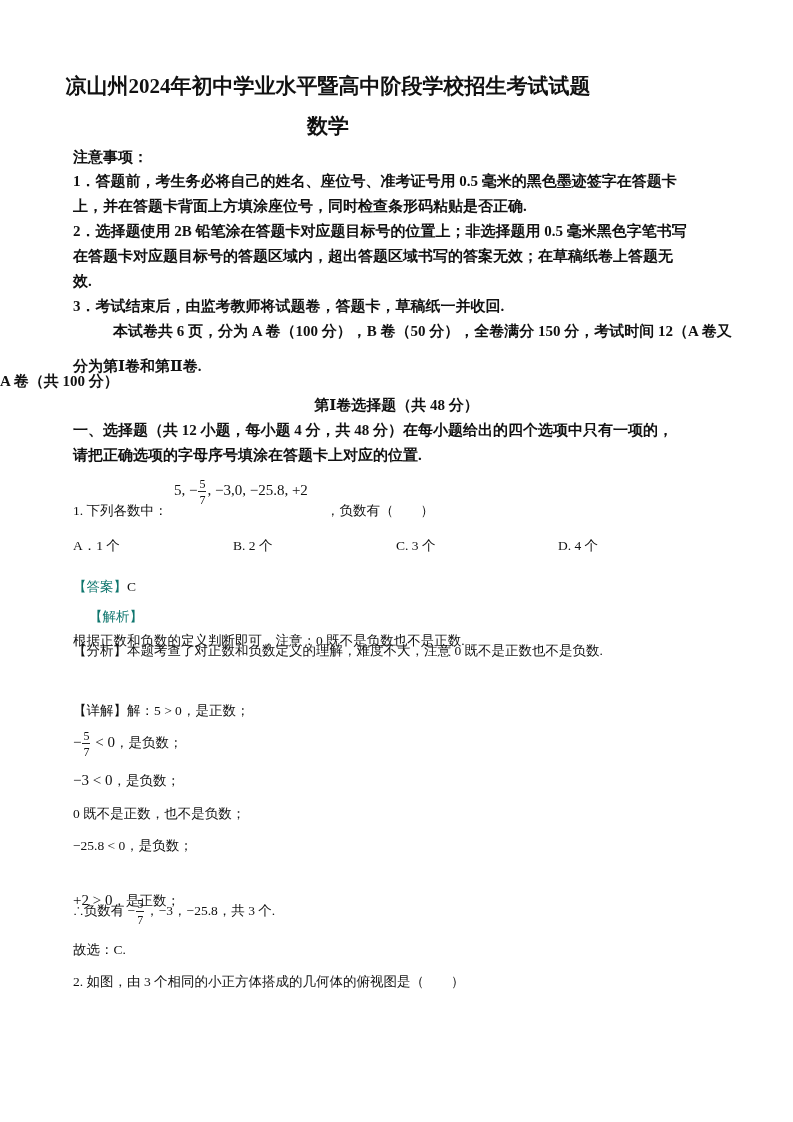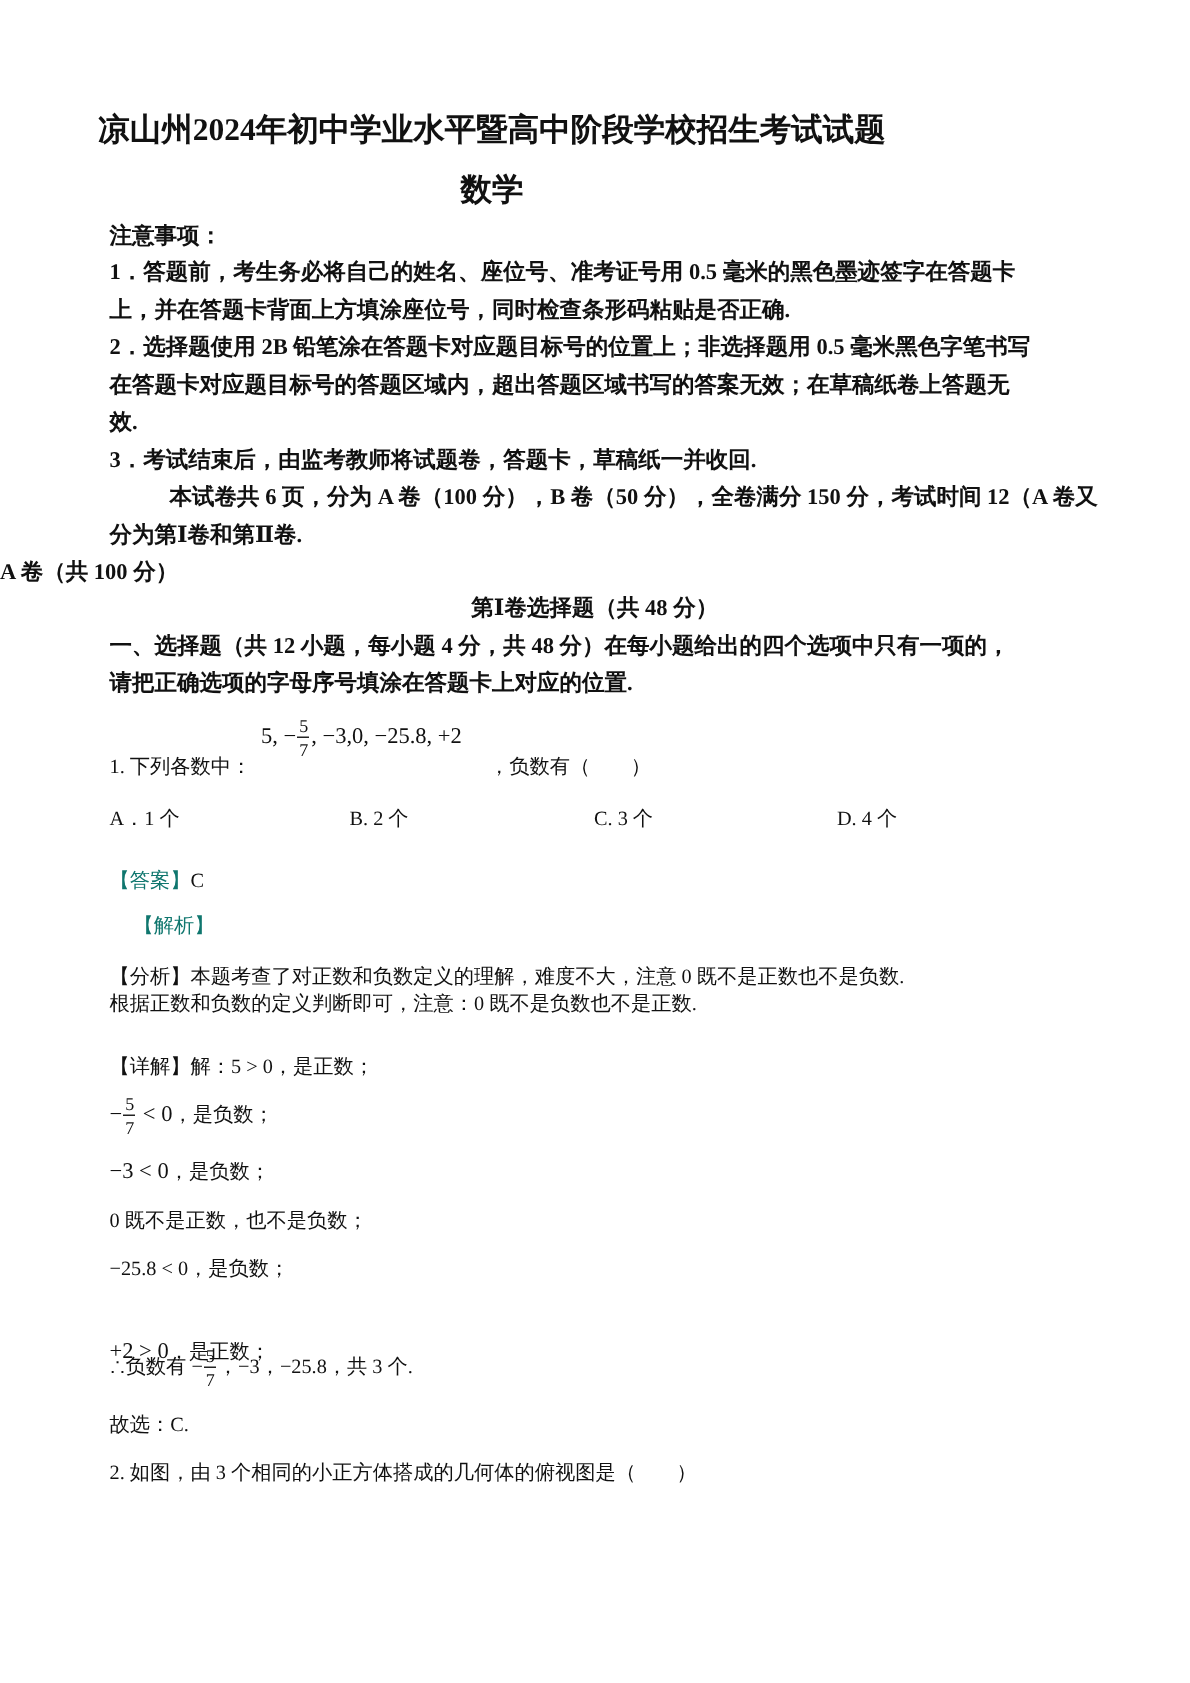--- a/index.html
+++ b/index.html
@@ -22,21 +22,21 @@
 <div class="abs title" style="top:112px;">数学</div>
 
 <div class="abs bold" style="left:73px; top:148px;font-family:Liberation Mono, monospace;">注意事项：</div>
 <div class="abs bold" style="left:73px; top:172px;">1．答题前，考生务必将自己的姓名、座位号、准考证号用 0.5 毫米的黑色墨迹签字在答题卡</div>
 <div class="abs bold" style="left:73px; top:197px;">上，并在答题卡背面上方填涂座位号，同时检查条形码粘贴是否正确.</div>
 <div class="abs bold" style="left:73px; top:222px;">2．选择题使用 2B 铅笔涂在答题卡对应题目标号的位置上；非选择题用 0.5 毫米黑色字笔书写</div>
 <div class="abs bold" style="left:73px; top:247px;">在答题卡对应题目标号的答题区域内，超出答题区域书写的答案无效；在草稿纸卷上答题无</div>
 <div class="abs bold" style="left:73px; top:272px;">效.</div>
 <div class="abs bold" style="left:73px; top:297px;">3．考试结束后，由监考教师将试题卷，答题卡，草稿纸一并收回.</div>
 <div class="abs bold" style="left:73px; top:322px;margin-left:40px;">本试卷共 6 页，分为 A 卷（100 分），B 卷（50 分），全卷满分 150 分，考试时间 12（A 卷又</div>
-<div class="abs bold" style="left:73px; top:347px;text-align:right;">分为第Ⅰ卷和第Ⅱ卷.</div>
+<div class="abs bold" style="left:73px; top:357px;text-align:right;">分为第Ⅰ卷和第Ⅱ卷.</div>
 
 <div class="abs bold" style="left:0; width:793px; top:372px;">A 卷（共 100 分）</div>
 <div class="abs bold" style="left:0; width:793px; text-align:center; top:396px;">第Ⅰ卷选择题（共 48 分）</div>
 <div class="abs bold" style="left:73px; top:421px;">一、选择题（共 12 小题，每小题 4 分，共 48 分）在每小题给出的四个选项中只有一项的，</div>
 <div class="abs bold" style="left:73px; top:446px;">请把正确选项的字母序号填涂在答题卡上对应的位置.</div>
 
 <div class="abs norm" style="left:73px; top:502px;">1. 下列各数中：</div>
 <div class="abs math" style="left:174px; top:478px;">
   <span>5, −</span><span class="frac"><span class="num">5</span><span class="den">7</span></span><span>, −3,0, −25.8, +2</span>
 </div>
@@ -44,21 +44,21 @@
 
 <div class="abs norm" style="left:73px; top:537px;">A．1 个</div>
 <div class="abs norm" style="left:233px; top:537px;">B. 2 个</div>
 <div class="abs norm" style="left:396px; top:537px;">C. 3 个</div>
 <div class="abs norm" style="left:558px; top:537px;">D. 4 个</div>
 
 <div class="abs norm" style="left:73px; top:578px;"><span class="blue">【答案】</span><span>C</span></div>
 <div class="abs norm blue" style="left:73px; top:608px;margin-left:16px;">【解析】</div>
 
 <div class="abs norm" style="left:73px; top:642px;text-align:center;"><span>【分析】</span><span>本题考查了对正数和负数定义的理解，难度不大，注意 0 既不是正数也不是负数.</span></div>
-<div class="abs norm" style="left:73px; top:660px;">根据正数和负数的定义判断即可，注意：0 既不是负数也不是正数.</div>
+<div class="abs norm" style="left:73px; top:632px;">根据正数和负数的定义判断即可，注意：0 既不是负数也不是正数.</div>
 <div class="abs norm" style="left:73px; top:702px;text-align:right;"><span>【详解】</span><span>解：5 &gt; 0</span><span>，是正数；</span></div>
 <div class="abs norm" style="left:73px; top:730px;"><span class="math">−</span><span class="frac"><span class="num">5</span><span class="den">7</span></span><span class="math"> &lt; 0</span><span>，是负数；</span></div>
 <div class="abs norm" style="left:73px; top:772px;"><span class="math">−3 &lt; 0</span><span>，是负数；</span></div>
 <div class="abs norm" style="left:73px; top:805px;"><span>0 既不是正数，也不是负数；</span></div>
 <div class="abs norm" style="left:73px; top:837px;"><span>−25.8 &lt; 0</span><span>，是负数；</span></div>
 <div class="abs norm" style="left:73px; top:868px;margin-top:24px;"><span class="math">+2 &gt; 0</span><span>，是正数；</span></div>
 <div class="abs norm" style="left:73px; top:898px;"><span>∴负数有 −</span><span class="frac"><span class="num">5</span><span class="den">7</span></span><span>，−3，−25.8，共 3 个.</span></div>
 <div class="abs norm" style="left:73px; top:941px;">故选：C.</div>
 
 <div class="abs norm" style="left:73px; top:973px;">2. 如图，由 3 个相同的小正方体搭成的几何体的俯视图是（　　）</div>

